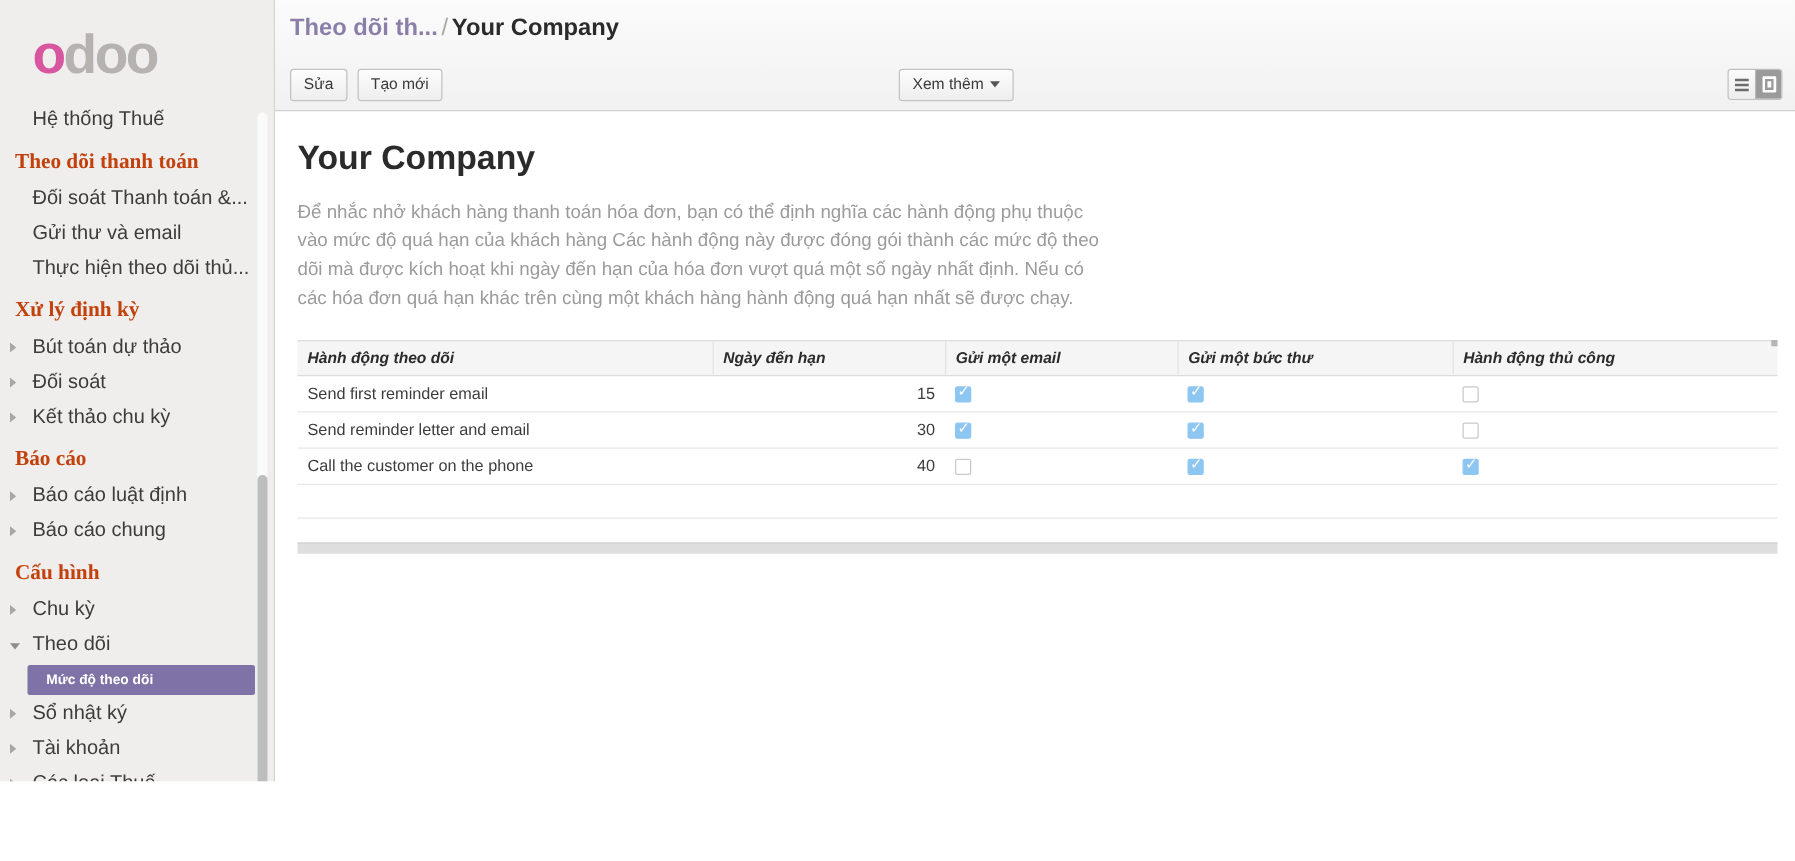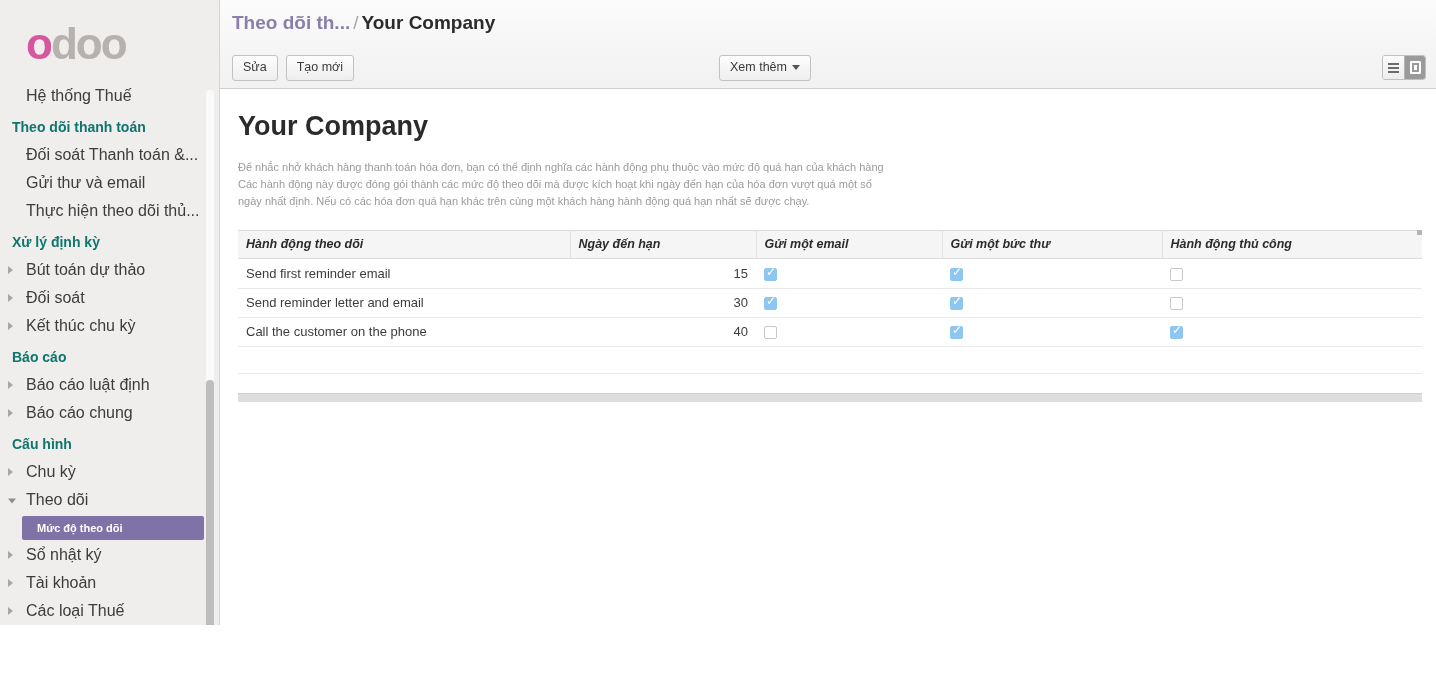--- a/index.html
+++ b/index.html
@@ -22,22 +22,23 @@
   #logo-wrap { padding: 22px 0 16px 26px; }
   .logo-text {
     font-size: 44px; font-weight: bold; letter-spacing: -2px;
     line-height: 1;
   }
   .logo-o1 { color: #d8569f; }
   .logo-rest { color: #b5b2b0; }
 
   .nav-list { padding: 0; margin: 0; list-style: none; }
   .nav-section {
-    color: #0f766e; font-weight: bold; font-size: 14px;
+    color: #c2410c; font-weight: bold; font-size: 17px;
     padding: 9px 0 6px 12px;
+    font-family: Liberation Serif, serif;
   }
   .nav-item {
     font-size: 16px; color: #3c3c3c;
     padding: 5px 0 5px 26px;
     position: relative; white-space: nowrap;
     overflow: hidden; text-overflow: ellipsis;
     cursor: pointer;
   }
   .nav-item.plain { padding-left: 26px; }
   .nav-item.toggler { padding-left: 26px; }
@@ -144,21 +145,21 @@
     box-shadow: inset 0 0 0 2px #9a9a9a;
   }
 
   
   #sheet { padding: 22px 16px 0 18px; }
   #page-title {
     font-size: 27px; font-weight: bold; color: #2b2b2b;
     margin-bottom: 17px;
   }
   #page-desc {
-    font-size: 11px; color: #9b9b9b; line-height: 1.53;
+    font-size: 15px; color: #9b9b9b; line-height: 1.53;
     max-width: 650px; margin-bottom: 21px;
   }
 
   table#grid {
     width: 1184px; border-collapse: collapse;
     table-layout: fixed; position: relative;
   }
   table#grid th {
     background: #f5f5f5;
     font-size: 12.5px; font-weight: bold; color: #2b2b2b;
@@ -211,21 +212,21 @@
 
     <div class="nav-list" id="nav-root">
         <div class="nav-item plain"><span>Hệ thống Thuế</span></div>
         <div class="nav-section">Theo dõi thanh toán</div>
         <div class="nav-item plain"><span>Đối soát Thanh toán &amp;...</span></div>
         <div class="nav-item plain"><span>Gửi thư và email</span></div>
         <div class="nav-item plain"><span>Thực hiện theo dõi thủ...</span></div>
         <div class="nav-section">Xử lý định kỳ</div>
         <div class="nav-item toggler"><span class="tri closed"></span><span>Bút toán dự thảo</span></div>
         <div class="nav-item toggler"><span class="tri closed"></span><span>Đối soát</span></div>
-        <div class="nav-item toggler"><span class="tri closed"></span><span>Kết thúc chu kỳ</span></div>
+        <div class="nav-item toggler"><span class="tri closed"></span><span>Kết thảo chu kỳ</span></div>
         <div class="nav-section">Báo cáo</div>
         <div class="nav-item toggler"><span class="tri closed"></span><span>Báo cáo luật định</span></div>
         <div class="nav-item toggler"><span class="tri closed"></span><span>Báo cáo chung</span></div>
         <div class="nav-section">Cấu hình</div>
         <div class="nav-item toggler"><span class="tri closed"></span><span>Chu kỳ</span></div>
         <div class="nav-item toggler"><span class="tri open"></span><span>Theo dõi</span></div>
         <div class="nav-child">Mức độ theo dõi</div>
         <div class="nav-item toggler"><span class="tri closed"></span><span>Sổ nhật ký</span></div>
         <div class="nav-item toggler"><span class="tri closed"></span><span>Tài khoản</span></div>
         <div class="nav-item toggler"><span class="tri closed"></span><span>Các loại Thuế</span></div>

